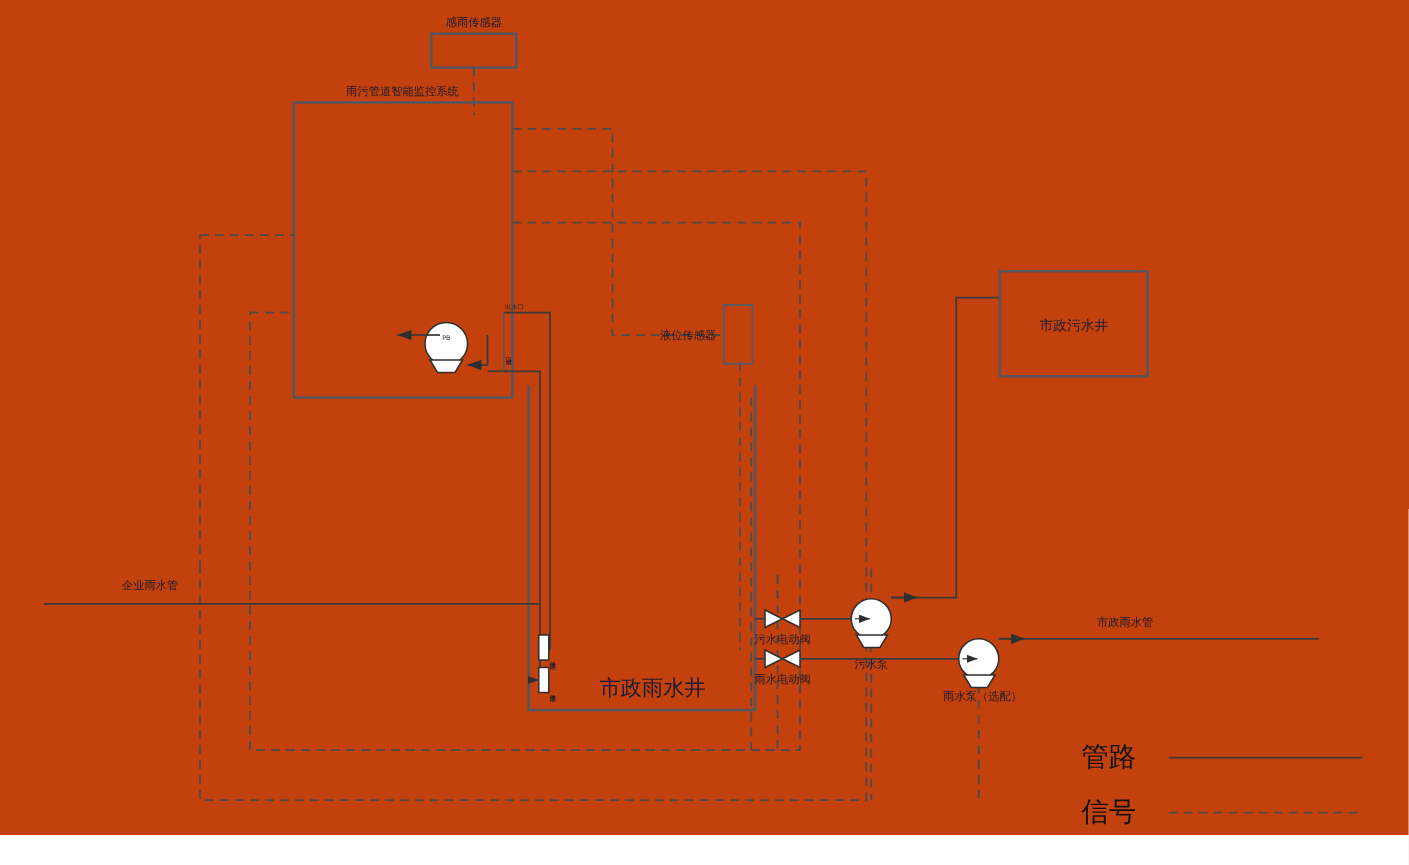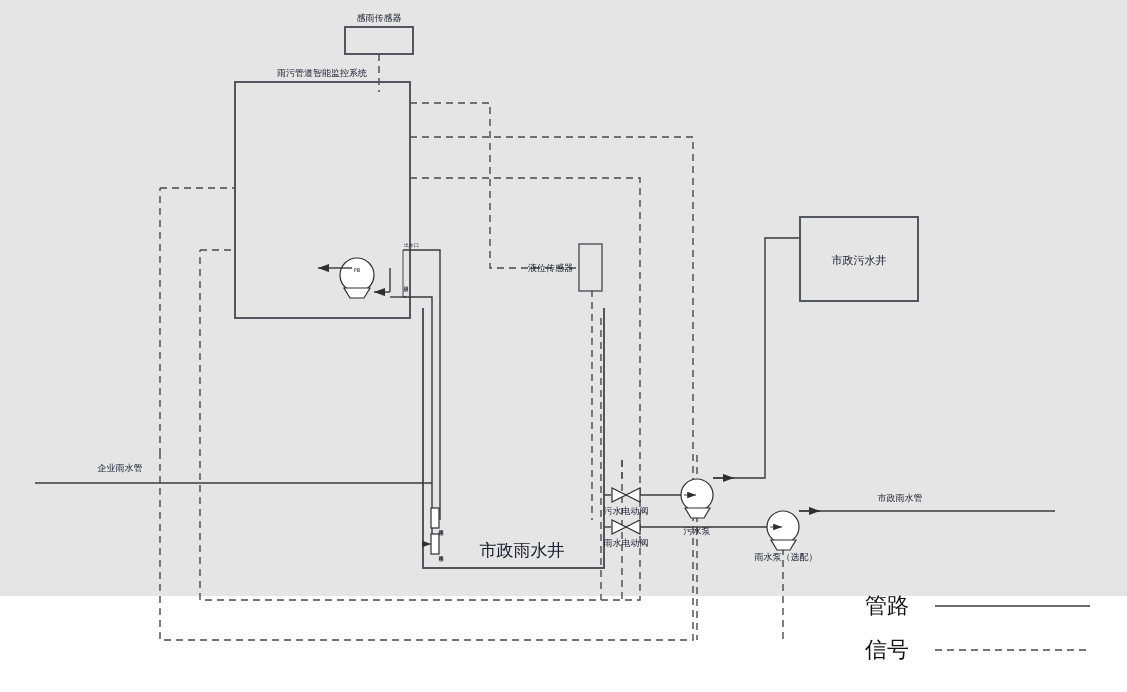--- a/index.html
+++ b/index.html
@@ -1,17 +1,17 @@
 <!DOCTYPE html>
 <html><head>
 <meta charset="utf-8">
 <style>
   html,body{margin:0;padding:0;background:#ffffff;}
   body{width:1127px;height:692px;font-family:"DejaVu Sans","Liberation Sans",sans-serif;overflow:hidden;}
-  #diagram-root{position:relative;width:1127px;height:596px;background:#e5e5e5;}
+  #diagram-root{position:relative;width:1127px;height:668px;background:#c2410c;}
   svg{display:block;}
   .lbl{font-family:"DejaVu Sans","Liberation Sans",sans-serif;fill:#1a1a2e;}
   .lbl-sm{font-size:9px;}
   .lbl-xs{font-size:5px;}
   .lbl-md{font-size:11px;}
   .lbl-lg{font-size:17px;}
   .lbl-legend{font-size:22px;fill:#111;font-family:"DejaVu Serif","Liberation Serif",serif;}
   .pipe{stroke:#3a3a3a;stroke-width:1.4;fill:none;}
   .pipe-thin{stroke:#555;stroke-width:1.1;fill:none;}
   .signal{stroke:#4a4a4a;stroke-width:1.4;fill:none;stroke-dasharray:7,5;}

